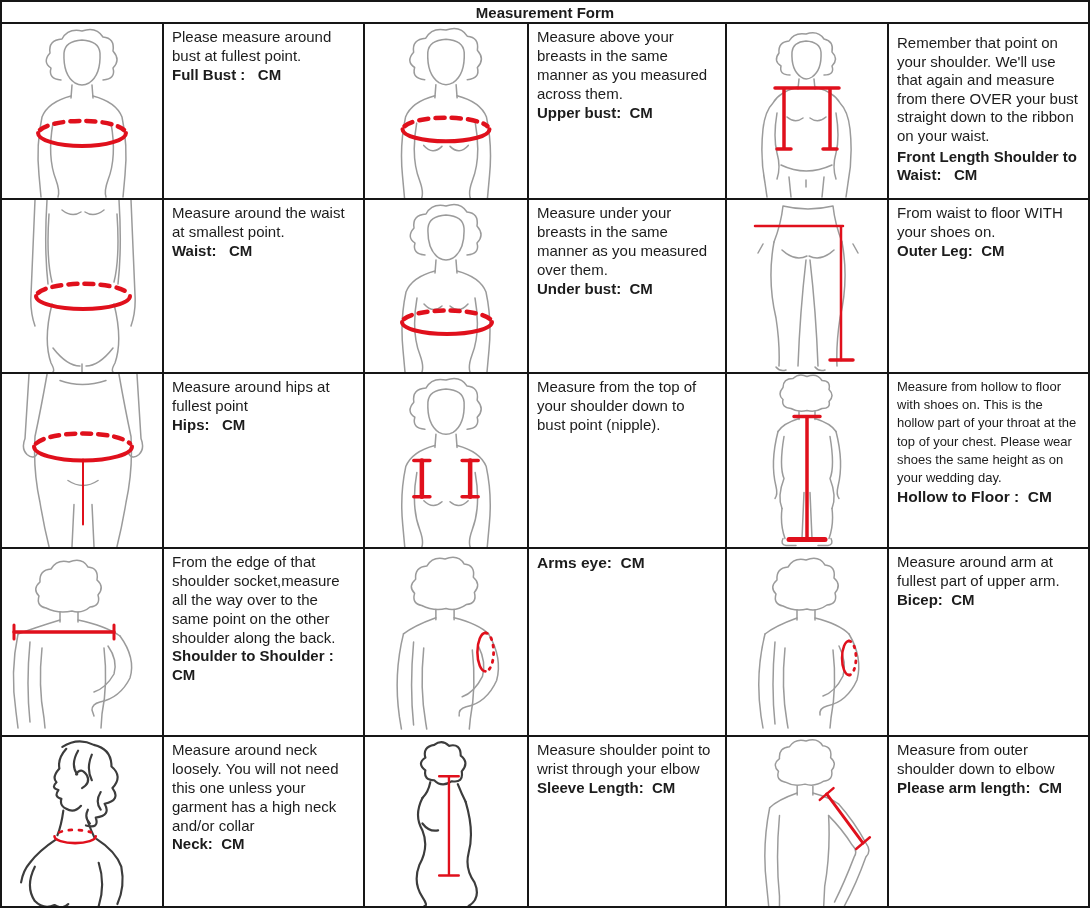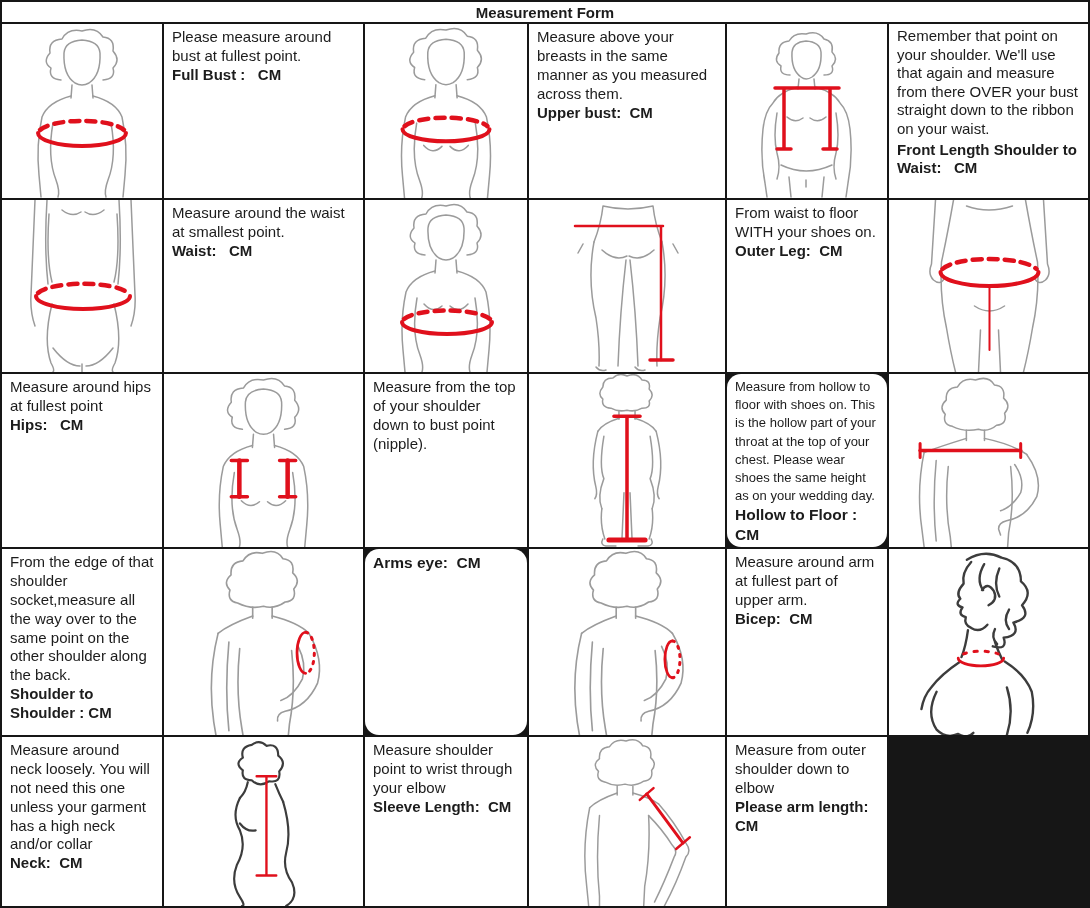--- a/index.html
+++ b/index.html
@@ -20,24 +20,24 @@
     font-weight:bold;font-size:15px;
   }
   .fig{display:flex;align-items:center;justify-content:center;}
   .fig svg{width:100%;height:100%;display:block;}
   .txt{
     display:flex;flex-direction:column;
     padding:4px 8px;font-size:15px;line-height:1.26;
   }
   .txt p{margin:0;}
   .txt .label{font-weight:bold;white-space:pre-wrap;}
-  .txt.top{justify-content:flex-start;border-radius:14px;}
+  .txt.top{justify-content:flex-start;}
   .txt.small .body{font-size:13px;line-height:1.4;}
   .txt.small .label{font-size:15.5px;}
-  .txt.tight{justify-content:flex-start;padding-top:3px;line-height:1.24;align-items:flex-end;}
+  .txt.tight{justify-content:flex-start;padding-top:10px;line-height:1.24;align-items:flex-end;}
   .txt.tight .label{margin-top:2px;}
   svg path{fill:none;stroke-linecap:round;stroke-linejoin:round;}
   .g{stroke:var(--figure-gray,#9b9b9b);stroke-width:1.5;}
   .k{stroke:var(--sketch-ink,#3c3c3c);stroke-width:2.2;}
   .r{stroke:var(--measurement-red,#e0101c);}
 </style>
 </head>
 <body>
 
 <div class="form">
@@ -111,20 +111,24 @@
     <svg viewBox="0 0 160 172">
       <path class="g" d="M59,55 Q46,54 49,43 Q40,37 48,28 Q46,15 60,14 Q66,3 80,6 Q94,1 101,12 Q113,13 111,26 Q119,35 111,43 Q114,54 101,55"></path>
       <path class="g" d="M62,28 Q61,50 73,58 Q80,62 87,58 Q99,50 98,28 Q97,16 80,15 Q63,16 62,28"></path>
       <path class="g" d="M70,60 L69,73 M90,60 L91,73"></path>
       <path class="g" d="M69,71 Q46,77 40,92 Q34,120 37,150 L39,172 M91,71 Q114,77 120,92 Q126,120 123,150 L121,172"></path>
       <path class="g" d="M51,98 Q45,132 54,155 Q58,166 56,172 M109,98 Q115,132 106,155 Q102,166 104,172"></path>
       <path class="g" d="M58,104 Q67,114 76,106 M84,106 Q93,114 102,104"></path>
       <path class="r" stroke-width="4" d="M36,122 A45,12 0 0 0 126,122"></path>
       <path class="r" stroke-width="4.5" stroke-dasharray="9,7" d="M38,119 A45,12 0 0 1 124,119"></path>
     </svg>
+  </div>
+  <div class="cell txt">
+    <p class="body">Measure under your breasts in the same manner as you measured over them.</p>
+    <p class="label">Under bust:  CM</p>
   </div>
   <div class="cell fig">
     <svg viewBox="0 0 160 172">
       <path class="g" d="M56,6 Q81,12 106,6 M56,6 Q54,24 47,42 M106,6 Q108,24 115,42"></path>
       <path class="g" d="M47,42 Q40,80 49,118 Q53,144 52,166 M115,42 Q122,80 113,118 Q109,144 110,166"></path>
       <path class="g" d="M55,50 Q68,62 80,56 M82,56 Q94,62 107,50"></path>
       <path class="g" d="M79,60 Q73,112 71,166 M83,60 Q89,112 91,166"></path>
       <path class="g" d="M49,167 q4,5 10,3 M88,167 q4,5 10,3 M36,44 l-5,9 M126,44 l5,9"></path>
       <path class="r" stroke-width="2.5" d="M28,26 L116,26 M114,26 L114,160"></path>
       <path class="r" stroke-width="3.5" d="M103,160 L126,160"></path>

